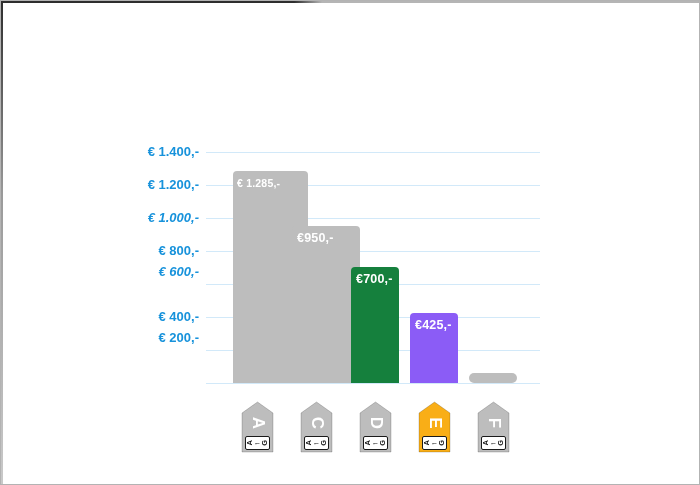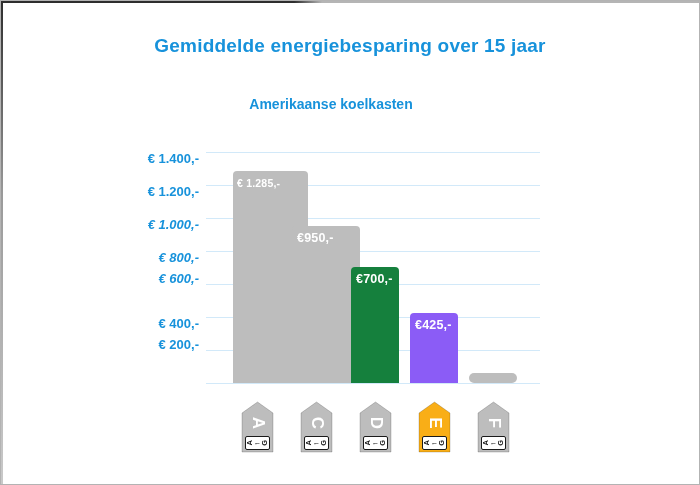--- a/index.html
+++ b/index.html
@@ -16,21 +16,21 @@
     position:absolute;top:34px;left:0;width:100%;text-align:center;
     font-size:19px;font-weight:bold;color:var(--blue,#1792db);letter-spacing:.2px;
   }
   .subtitle{
     position:absolute;top:95px;left:0;width:660px;text-align:center;
     font-size:14px;font-weight:bold;color:var(--blue,#1792db);
   }
   .gridline{position:absolute;height:1px;}
   .ytick{
     position:absolute;width:130px;right:500px;text-align:right;
-    font-size:13px;font-weight:bold;color:var(--blue,#1792db);line-height:18px;margin-top:7px;
+    font-size:13px;font-weight:bold;color:var(--blue,#1792db);line-height:18px;
   }
   .bar{position:absolute;}
   .bar-label{
     position:absolute;top:5px;left:5px;color:#ffffff;font-weight:bold;
     font-size:12.5px;white-space:nowrap;letter-spacing:.2px;
   }
   .bar-label.small{font-size:10.5px;top:6px;left:4px;}
   .tag{position:absolute;width:33px;height:52px;}
   .tag svg{position:absolute;left:0;top:0;}
   .tag-letter{
@@ -44,36 +44,34 @@
   }
   .tag-band .rot{display:inline-block;transform:rotate(-90deg);}
 </style>
 </head>
 <body>
 
 <div class="canvas" style="--blue: #1792db;">
   <div class="edge-top"></div>
   <div class="edge-left"></div>
 
-  <div class="title">Gemiddelde energiebesparing over 15 jaar</div>
-  <div class="subtitle">Amerikaanse koelkasten</div>
 
   <div id="plot">
       <div class="gridline" style="left: 205px; width: 334px; top: 151px; background: rgb(210, 233, 249);"></div>
       <div class="gridline" style="left: 205px; width: 334px; top: 184px; background: rgb(210, 233, 249);"></div>
       <div class="gridline" style="left: 205px; width: 334px; top: 217px; background: rgb(210, 233, 249);"></div>
       <div class="gridline" style="left: 205px; width: 334px; top: 250px; background: rgb(210, 233, 249);"></div>
       <div class="gridline" style="left: 205px; width: 334px; top: 283px; background: rgb(210, 233, 249);"></div>
       <div class="gridline" style="left: 205px; width: 334px; top: 316px; background: rgb(210, 233, 249);"></div>
       <div class="gridline" style="left: 205px; width: 334px; top: 349px; background: rgb(210, 233, 249);"></div>
       <div class="gridline" style="left: 205px; width: 334px; top: 382px; background: rgb(210, 233, 249);"></div>
       <div class="ytick" style="top: 142px;">€ 1.400,-</div>
       <div class="ytick" style="top: 175px;">€ 1.200,-</div>
       <div class="ytick" style="top: 208px; font-style: italic;">€ 1.000,-</div>
-      <div class="ytick" style="top: 241px; font-style: italic;">€ 800,-</div>
+      <div class="ytick" style="top: 241px;">€ 800,-</div>
       <div class="ytick" style="top: 262px; font-style: italic;">€ 600,-</div>
       <div class="ytick" style="top: 307px; text-align: right;">€ 400,-</div>
       <div class="ytick" style="top: 328px;">€ 200,-</div>
       <div class="bar" style="left: 232px; top: 170px; width: 48px; height: 212px; background: rgb(189, 189, 189); border-radius: 4px 4px 0px 0px; padding-left: 27px;">
         <div class="bar-label small">€ 1.285,-</div>
       </div>
       <div class="bar" style="left: 291px; top: 225px; width: 68px; height: 157px; background: rgb(189, 189, 189); border-radius: 4px 4px 0px 0px;">
         <div class="bar-label">€950,-</div>
       </div>
       <div class="bar" style="left: 350px; top: 266px; width: 48px; height: 116px; background: #15803d; border-radius: 4px 4px 0px 0px;">

